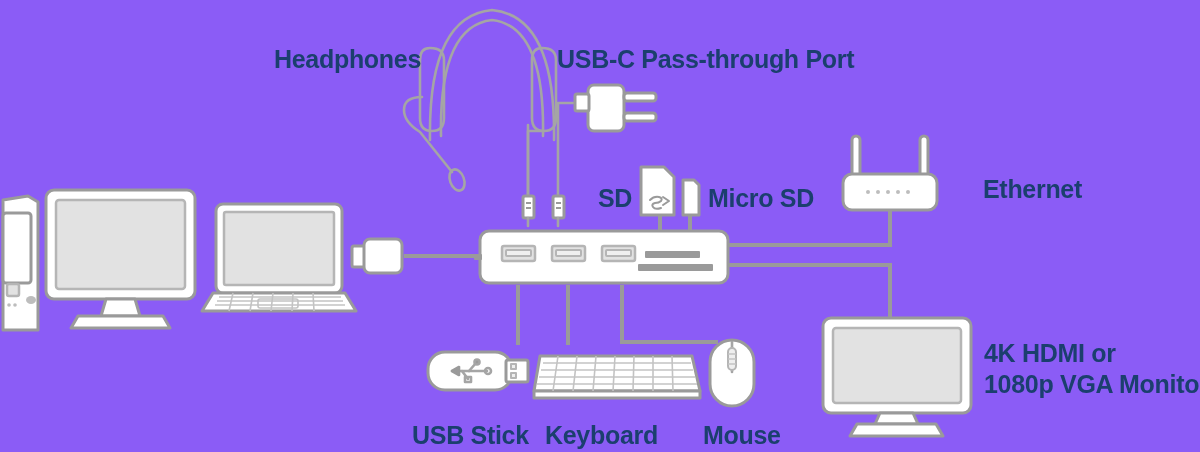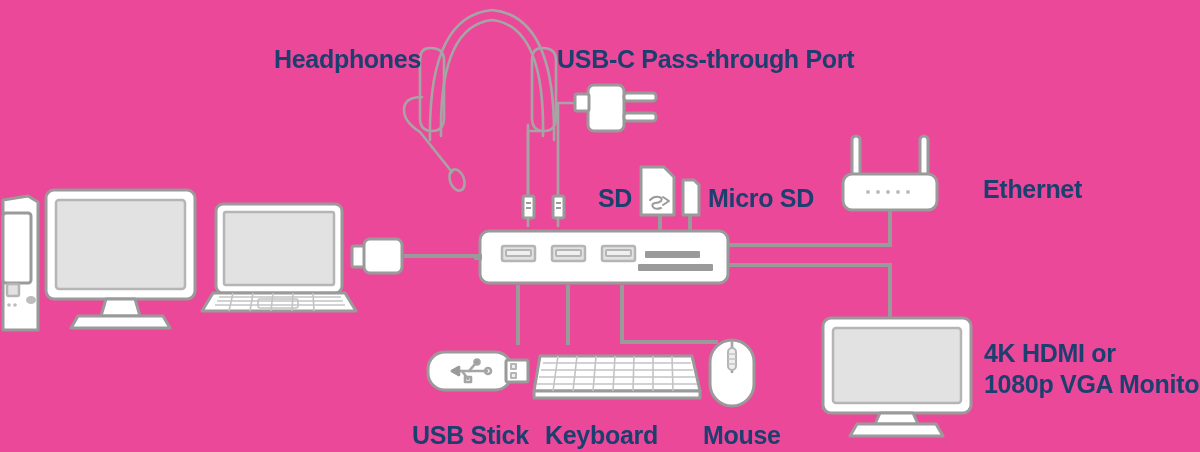--- a/index.html
+++ b/index.html
@@ -8,21 +8,21 @@
     padding: 0;
     background: #ffffff;
   }
   body {
     font-family: "Liberation Sans", sans-serif;
   }
   #diagram-root {
     position: relative;
     width: 1200px;
     height: 452px;
-    background: #ec4899;
+    background: #8b5cf6;
     overflow: hidden;
   }
   #diagram-svg {
     position: absolute;
     top: 0;
     left: 0;
     width: 1200px;
     height: 452px;
     display: block;
   }

